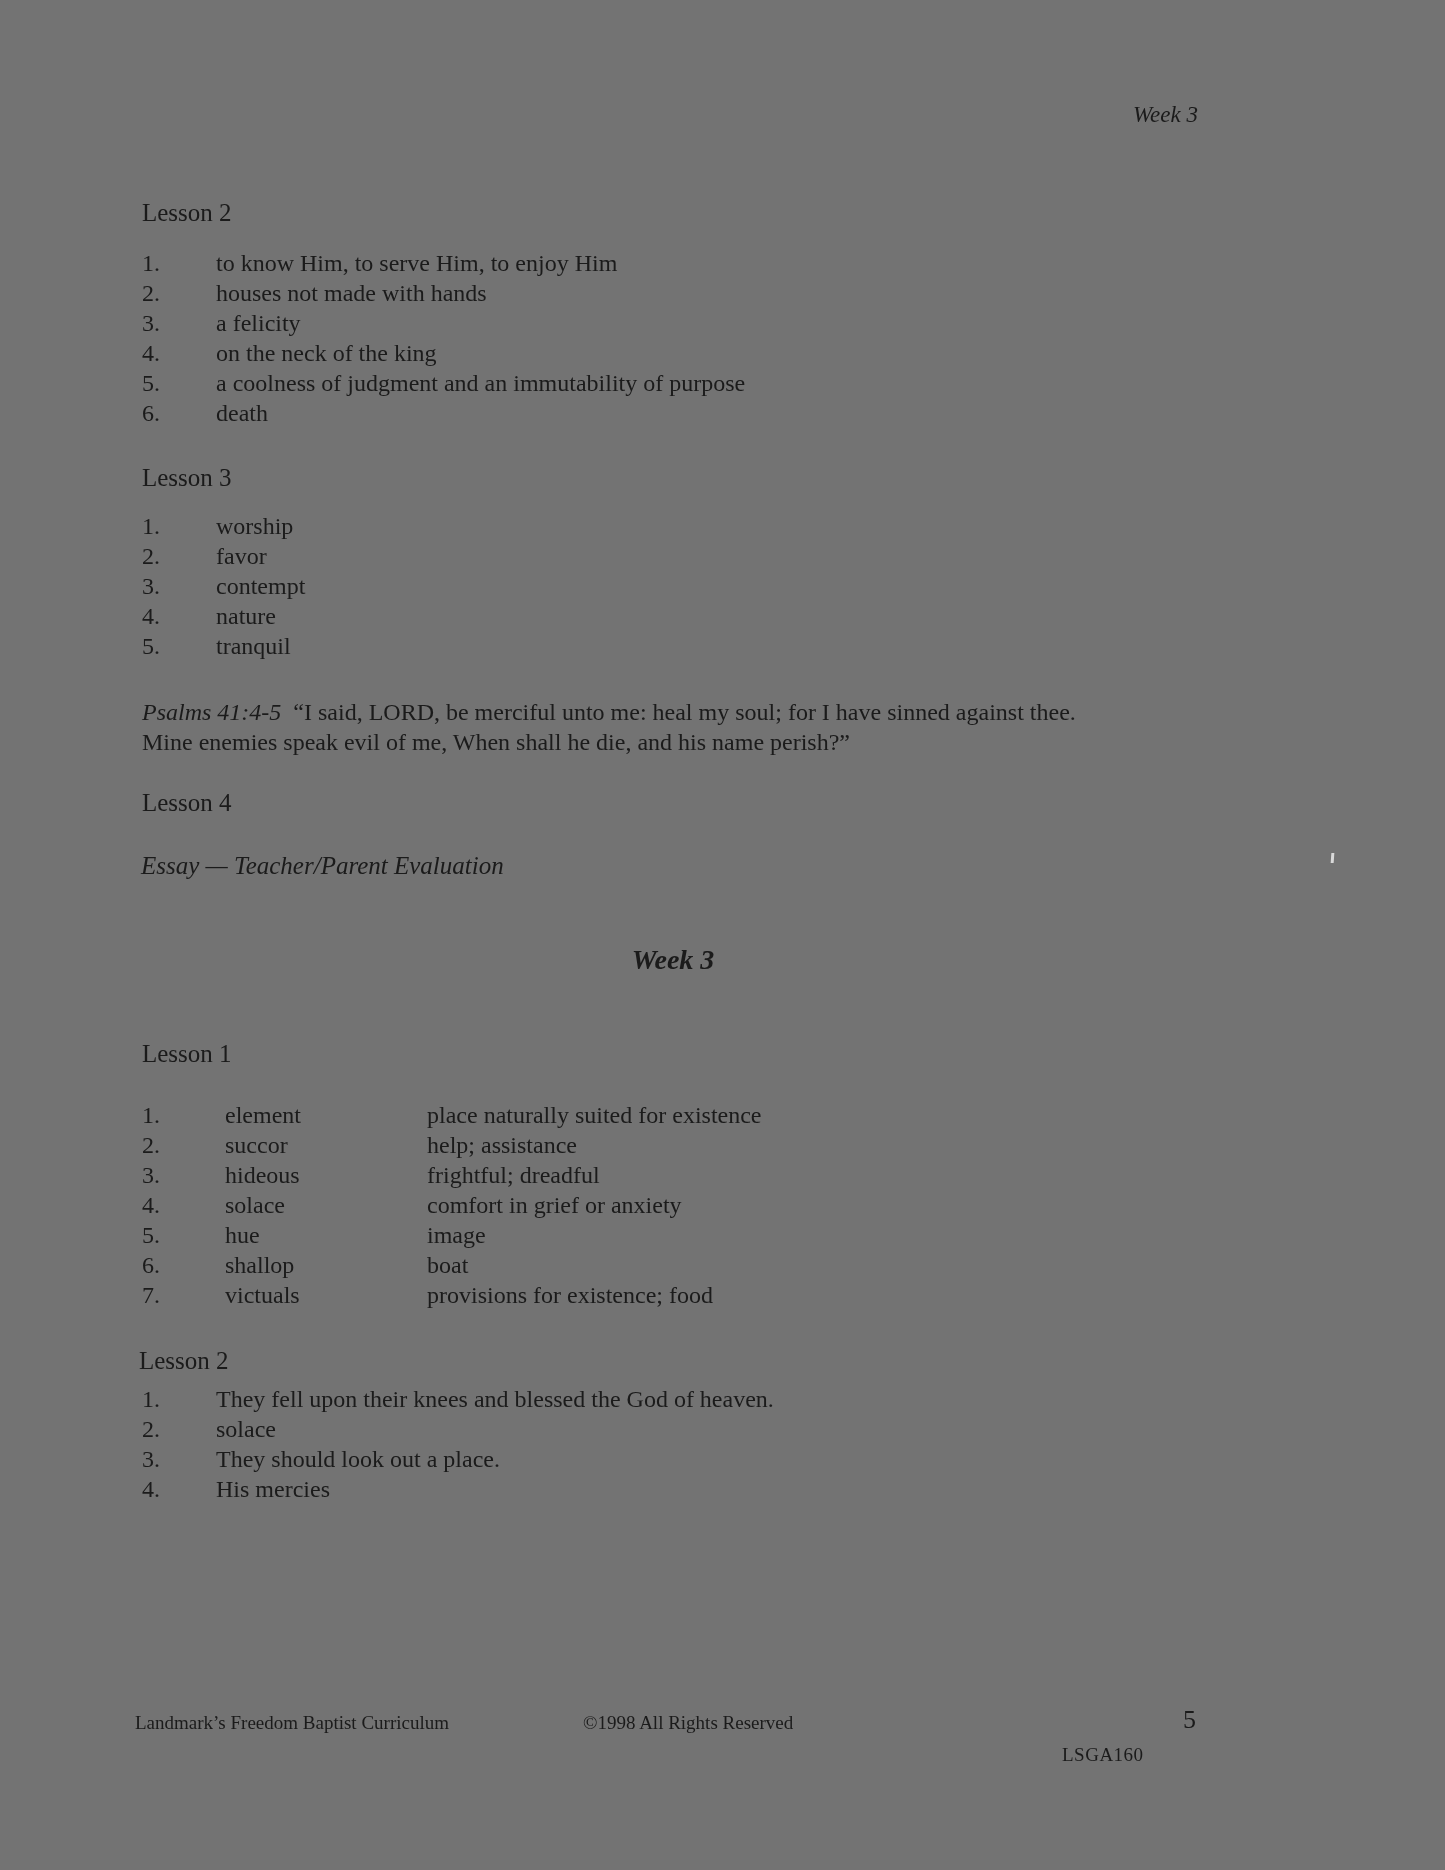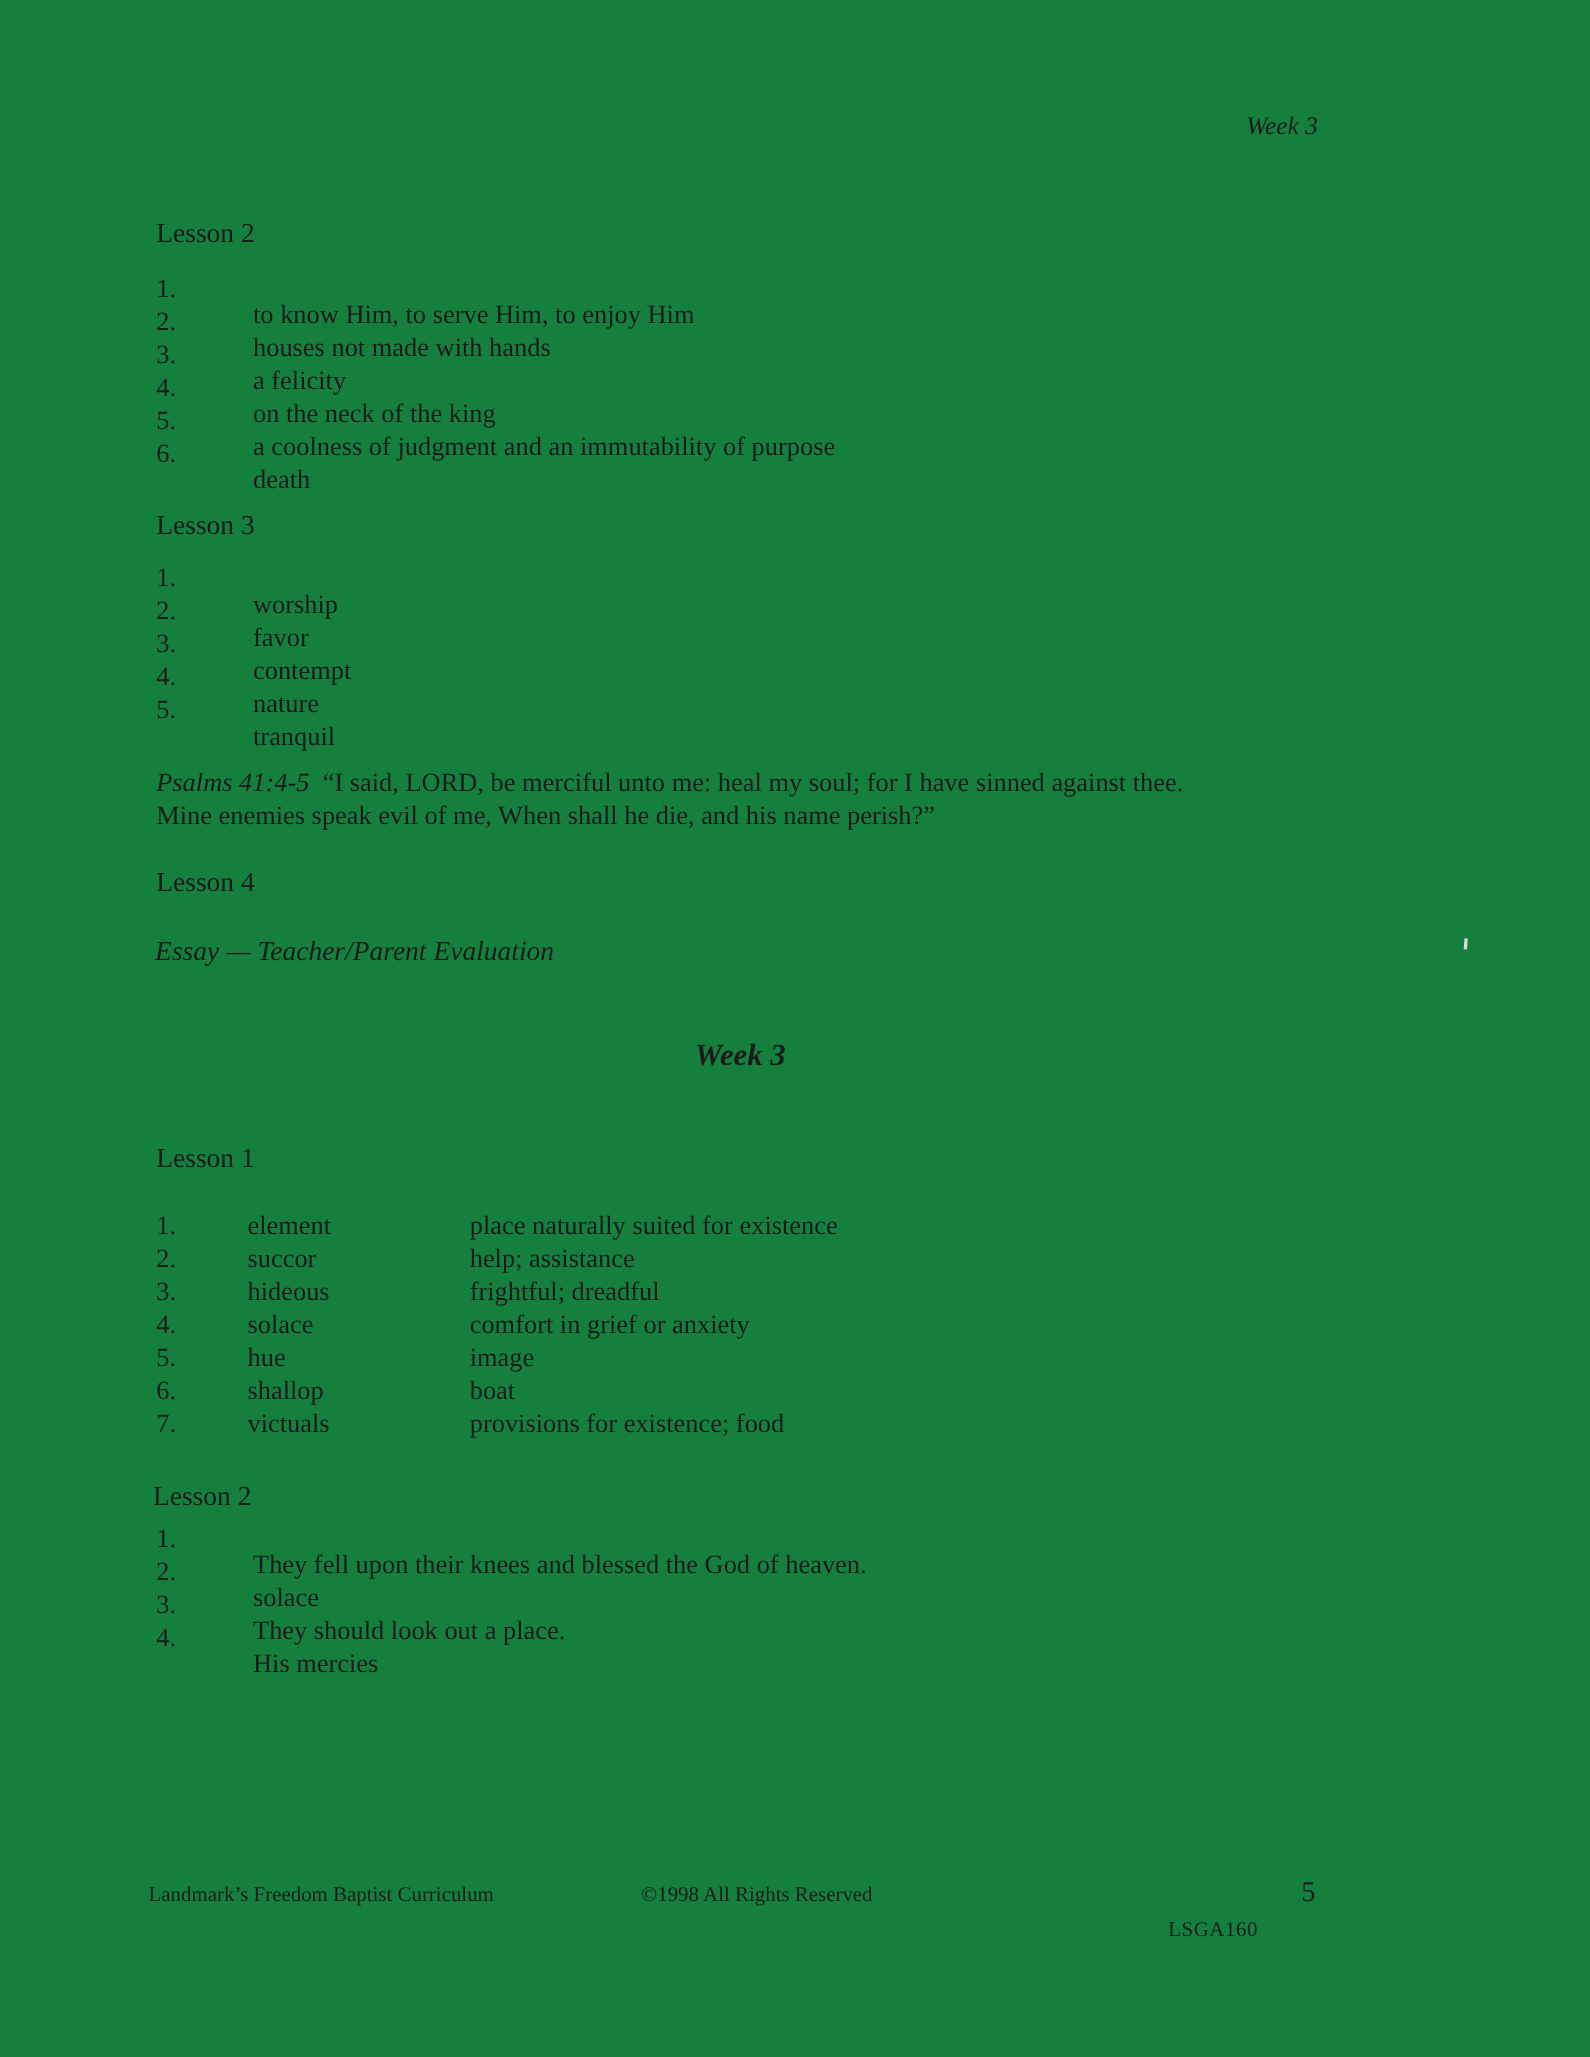--- a/index.html
+++ b/index.html
@@ -1,20 +1,20 @@
 <!DOCTYPE html>
 <html><head>
 <meta charset="utf-8">
 <style>
   html, body { margin: 0; padding: 0; background: #ffffff; }
   .page {
     position: relative;
     width: 1445px;
     height: 1870px;
-    background: #15803d;
+    background: #737373;
     font-family: "Liberation Serif", serif;
     color: #1b1b1b;
     overflow: hidden;
   }
   .abs { position: absolute; }
 
   .week-tr {
     top: 102px;
     right: 247px;
     font-style: italic;
@@ -38,21 +38,21 @@
     left: 142px;
     font-size: 24px;
   }
   .list-l2a { top: 248px; }
   .list-l3  { top: 511px; }
   .list-l1  { top: 1100px; }
   .list-l2b { top: 1384px; }
 
   .row { position: relative; height: 30px; line-height: 30px; white-space: nowrap; }
   .row .num { position: absolute; left: 0; }
-  .row .txt { position: absolute; left: 88px; margin-top: 24px; }
+  .row .txt { position: absolute; left: 74px; }
   .row .word { position: absolute; left: 83px; }
   .row .def { position: absolute; left: 285px; }
 
   .psalms {
     top: 697px;
     left: 142px;
     width: 1090px;
     font-size: 24px;
     line-height: 30px;
   }

